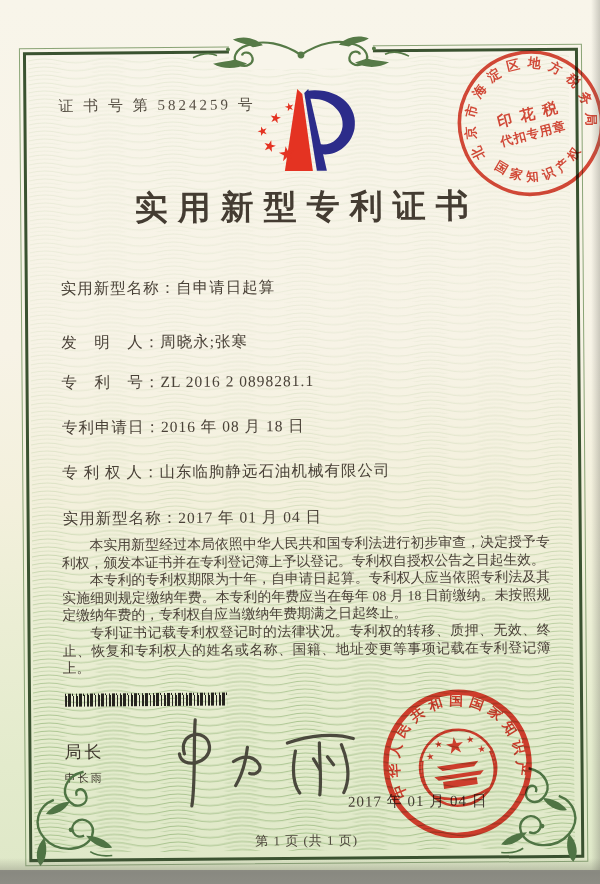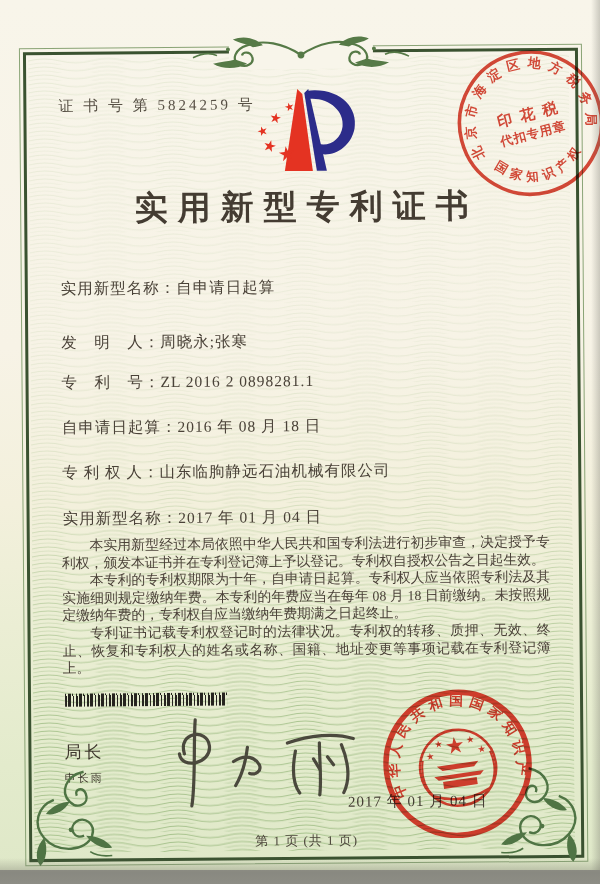--- a/index.html
+++ b/index.html
@@ -116,21 +116,21 @@
           <use href="#star5" transform="translate(27,59) scale(.62) rotate(15)"></use>
           <use href="#star5" transform="translate(44,67) scale(.8) rotate(-8)"></use>
         </g>
       </svg>
 
       <div class="title">实用新型专利证书</div>
 
       <div class="field f0"><span>实用新型名称：</span><span>自申请日起算</span></div>
       <div class="field f1"><span>发　明　人：</span><span>周晓永;张寒</span></div>
       <div class="field f2"><span>专　利　号：</span><span>ZL 2016 2 0898281.1</span></div>
-      <div class="field f3"><span>自申请日起算：</span><span>2016 年 08 月 18 日</span></div>
+      <div class="field f3"><span>专利申请日：</span><span>2016 年 08 月 18 日</span></div>
       <div class="field f4"><span>专 利 权 人：</span><span>山东临朐静远石油机械有限公司</span></div>
       <div class="field f5"><span>实用新型名称：</span><span>2017 年 01 月 04 日</span></div>
 
       <div class="paras">
         <p>本实用新型经过本局依照中华人民共和国专利法进行初步审查，决定授予专利权，颁发本证书并在专利登记簿上予以登记。专利权自授权公告之日起生效。</p>
         <p>本专利的专利权期限为十年，自申请日起算。专利权人应当依照专利法及其实施细则规定缴纳年费。本专利的年费应当在每年 08 月 18 日前缴纳。未按照规定缴纳年费的，专利权自应当缴纳年费期满之日起终止。</p>
         <p>专利证书记载专利权登记时的法律状况。专利权的转移、质押、无效、终止、恢复和专利权人的姓名或名称、国籍、地址变更等事项记载在专利登记簿上。</p>
       </div>
 
       <div class="barcode"></div>

